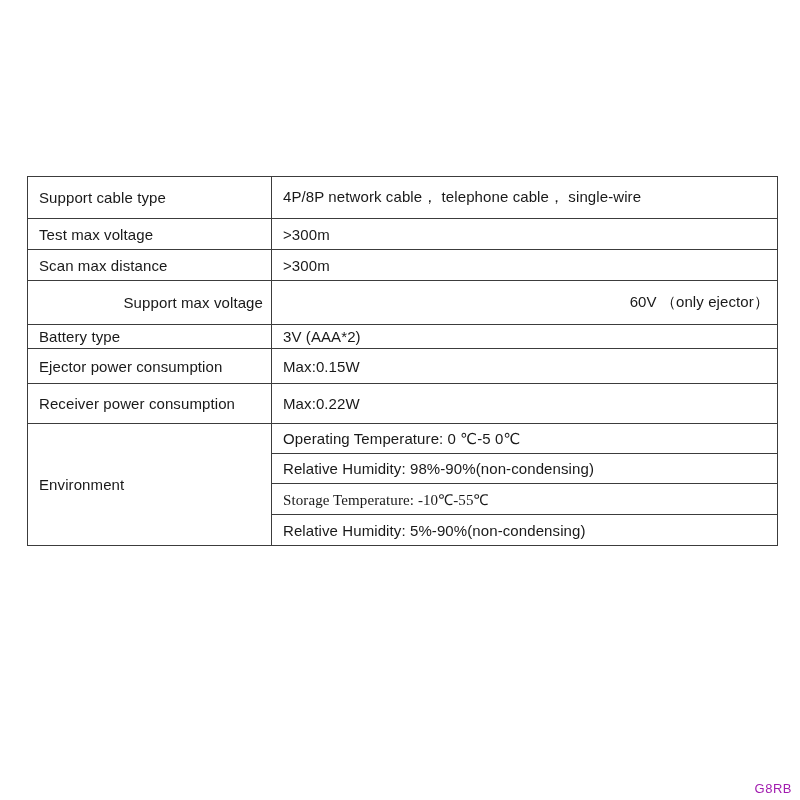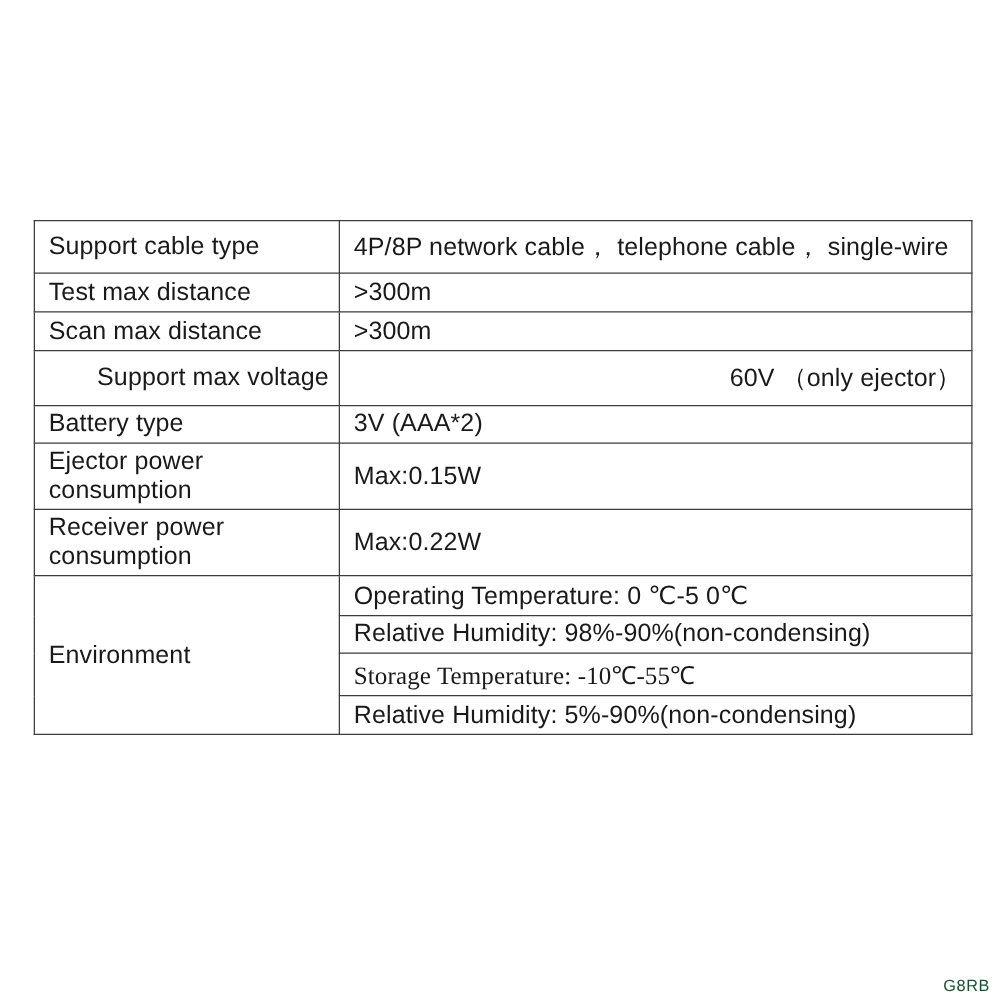--- a/index.html
+++ b/index.html
@@ -20,55 +20,55 @@
   table.spec-table {
     position: absolute;
     left: 27px;
     top: 176px;
     width: 751px;
     border-collapse: collapse;
     table-layout: fixed;
   }
   table.spec-table td {
     border: 1px solid #3c3c3c;
-    font-size: 20px;
+    font-size: 15px;
     font-weight: 500;
     color: #191919;
     padding: 3px 8px 3px 11px;
     vertical-align: middle;
     letter-spacing: 0.1px;
   }
   td.label-cell {
     width: 224px;
   }
   td.value-cell {
     padding-left: 13px;
   }
   .watermark {
     position: absolute;
     right: 8px;
     bottom: 4px;
     font-size: 13px;
-    color: #14532d;
+    color: #a21caf;
     letter-spacing: 0.5px;
   }
 </style>
 </head>
 <body>
 
 <div class="page">
 
   <table class="spec-table">
     <tbody>
       <tr style="height:42px;">
         <td class="label-cell">Support cable type</td>
         <td class="value-cell">4P/8P network cable， telephone cable，  single-wire</td>
       </tr>
       <tr style="height:31px;">
-        <td class="label-cell">Test max distance</td>
+        <td class="label-cell">Test max voltage</td>
         <td class="value-cell">&gt;300m</td>
       </tr>
       <tr style="height:31px;">
         <td class="label-cell">Scan max distance</td>
         <td class="value-cell">&gt;300m</td>
       </tr>
       <tr style="height:44px;text-align:right;">
         <td class="label-cell">Support max voltage</td>
         <td class="value-cell">60V （only ejector）</td>
       </tr>

